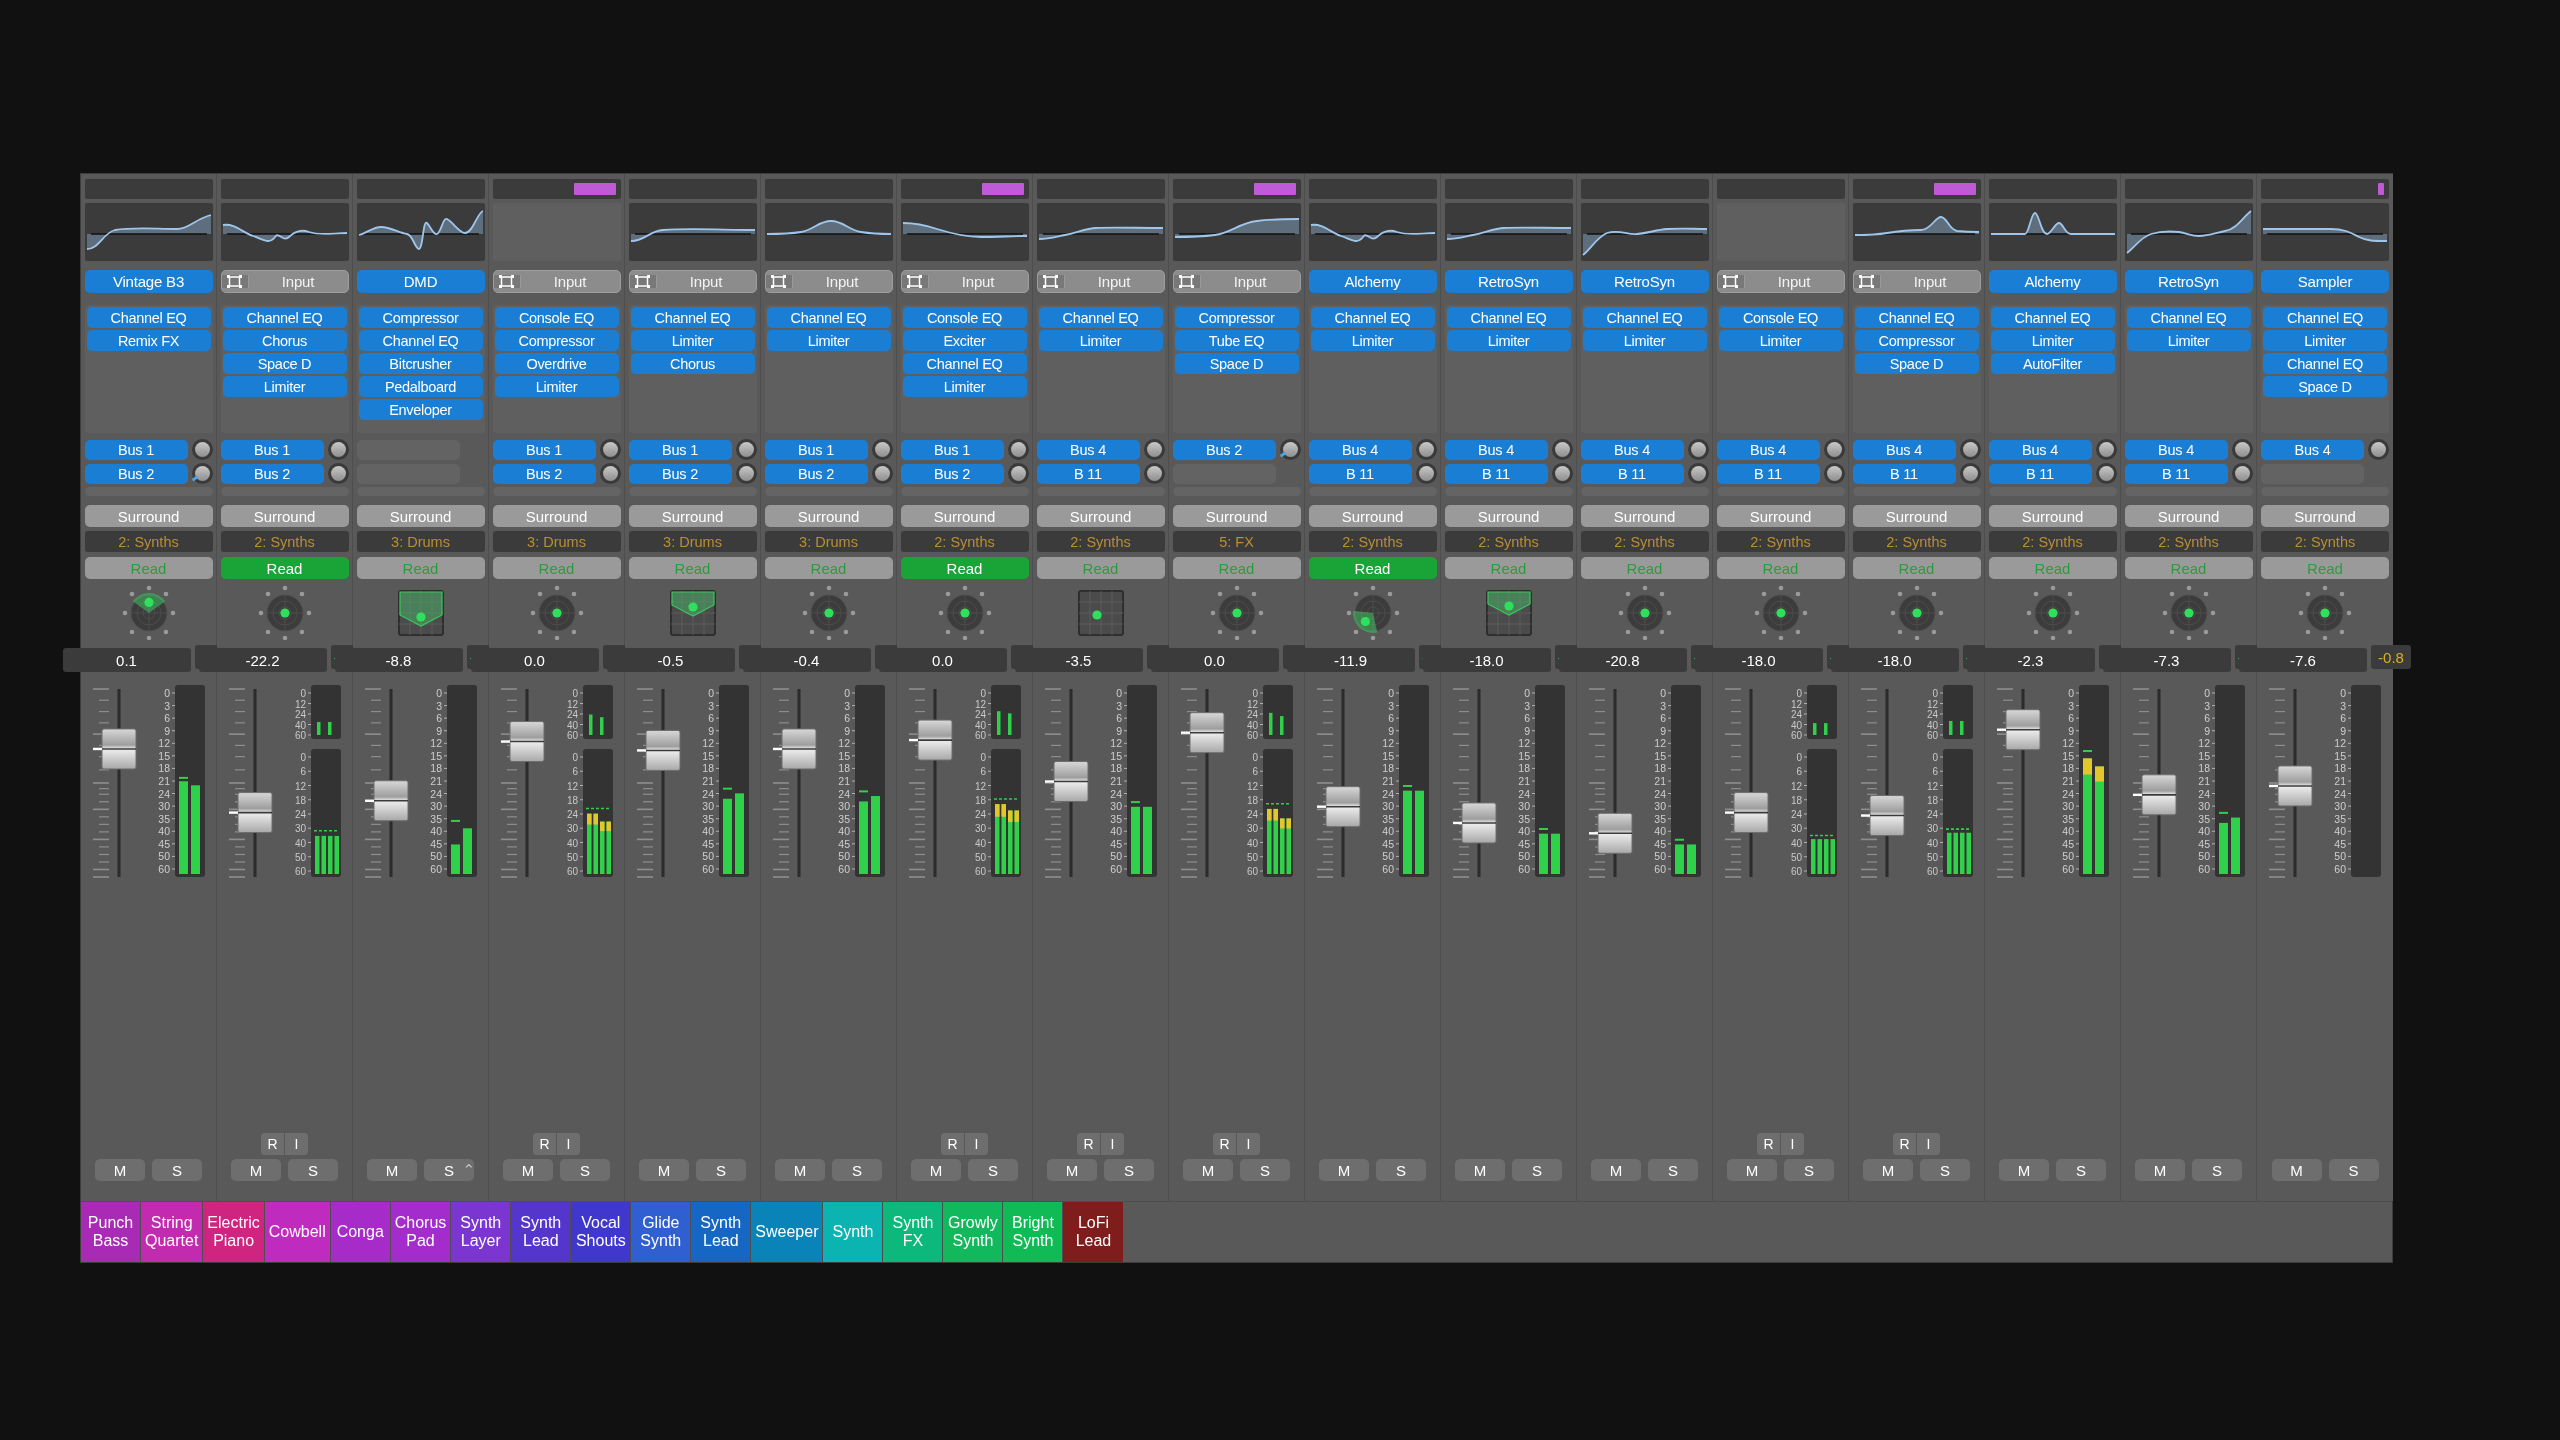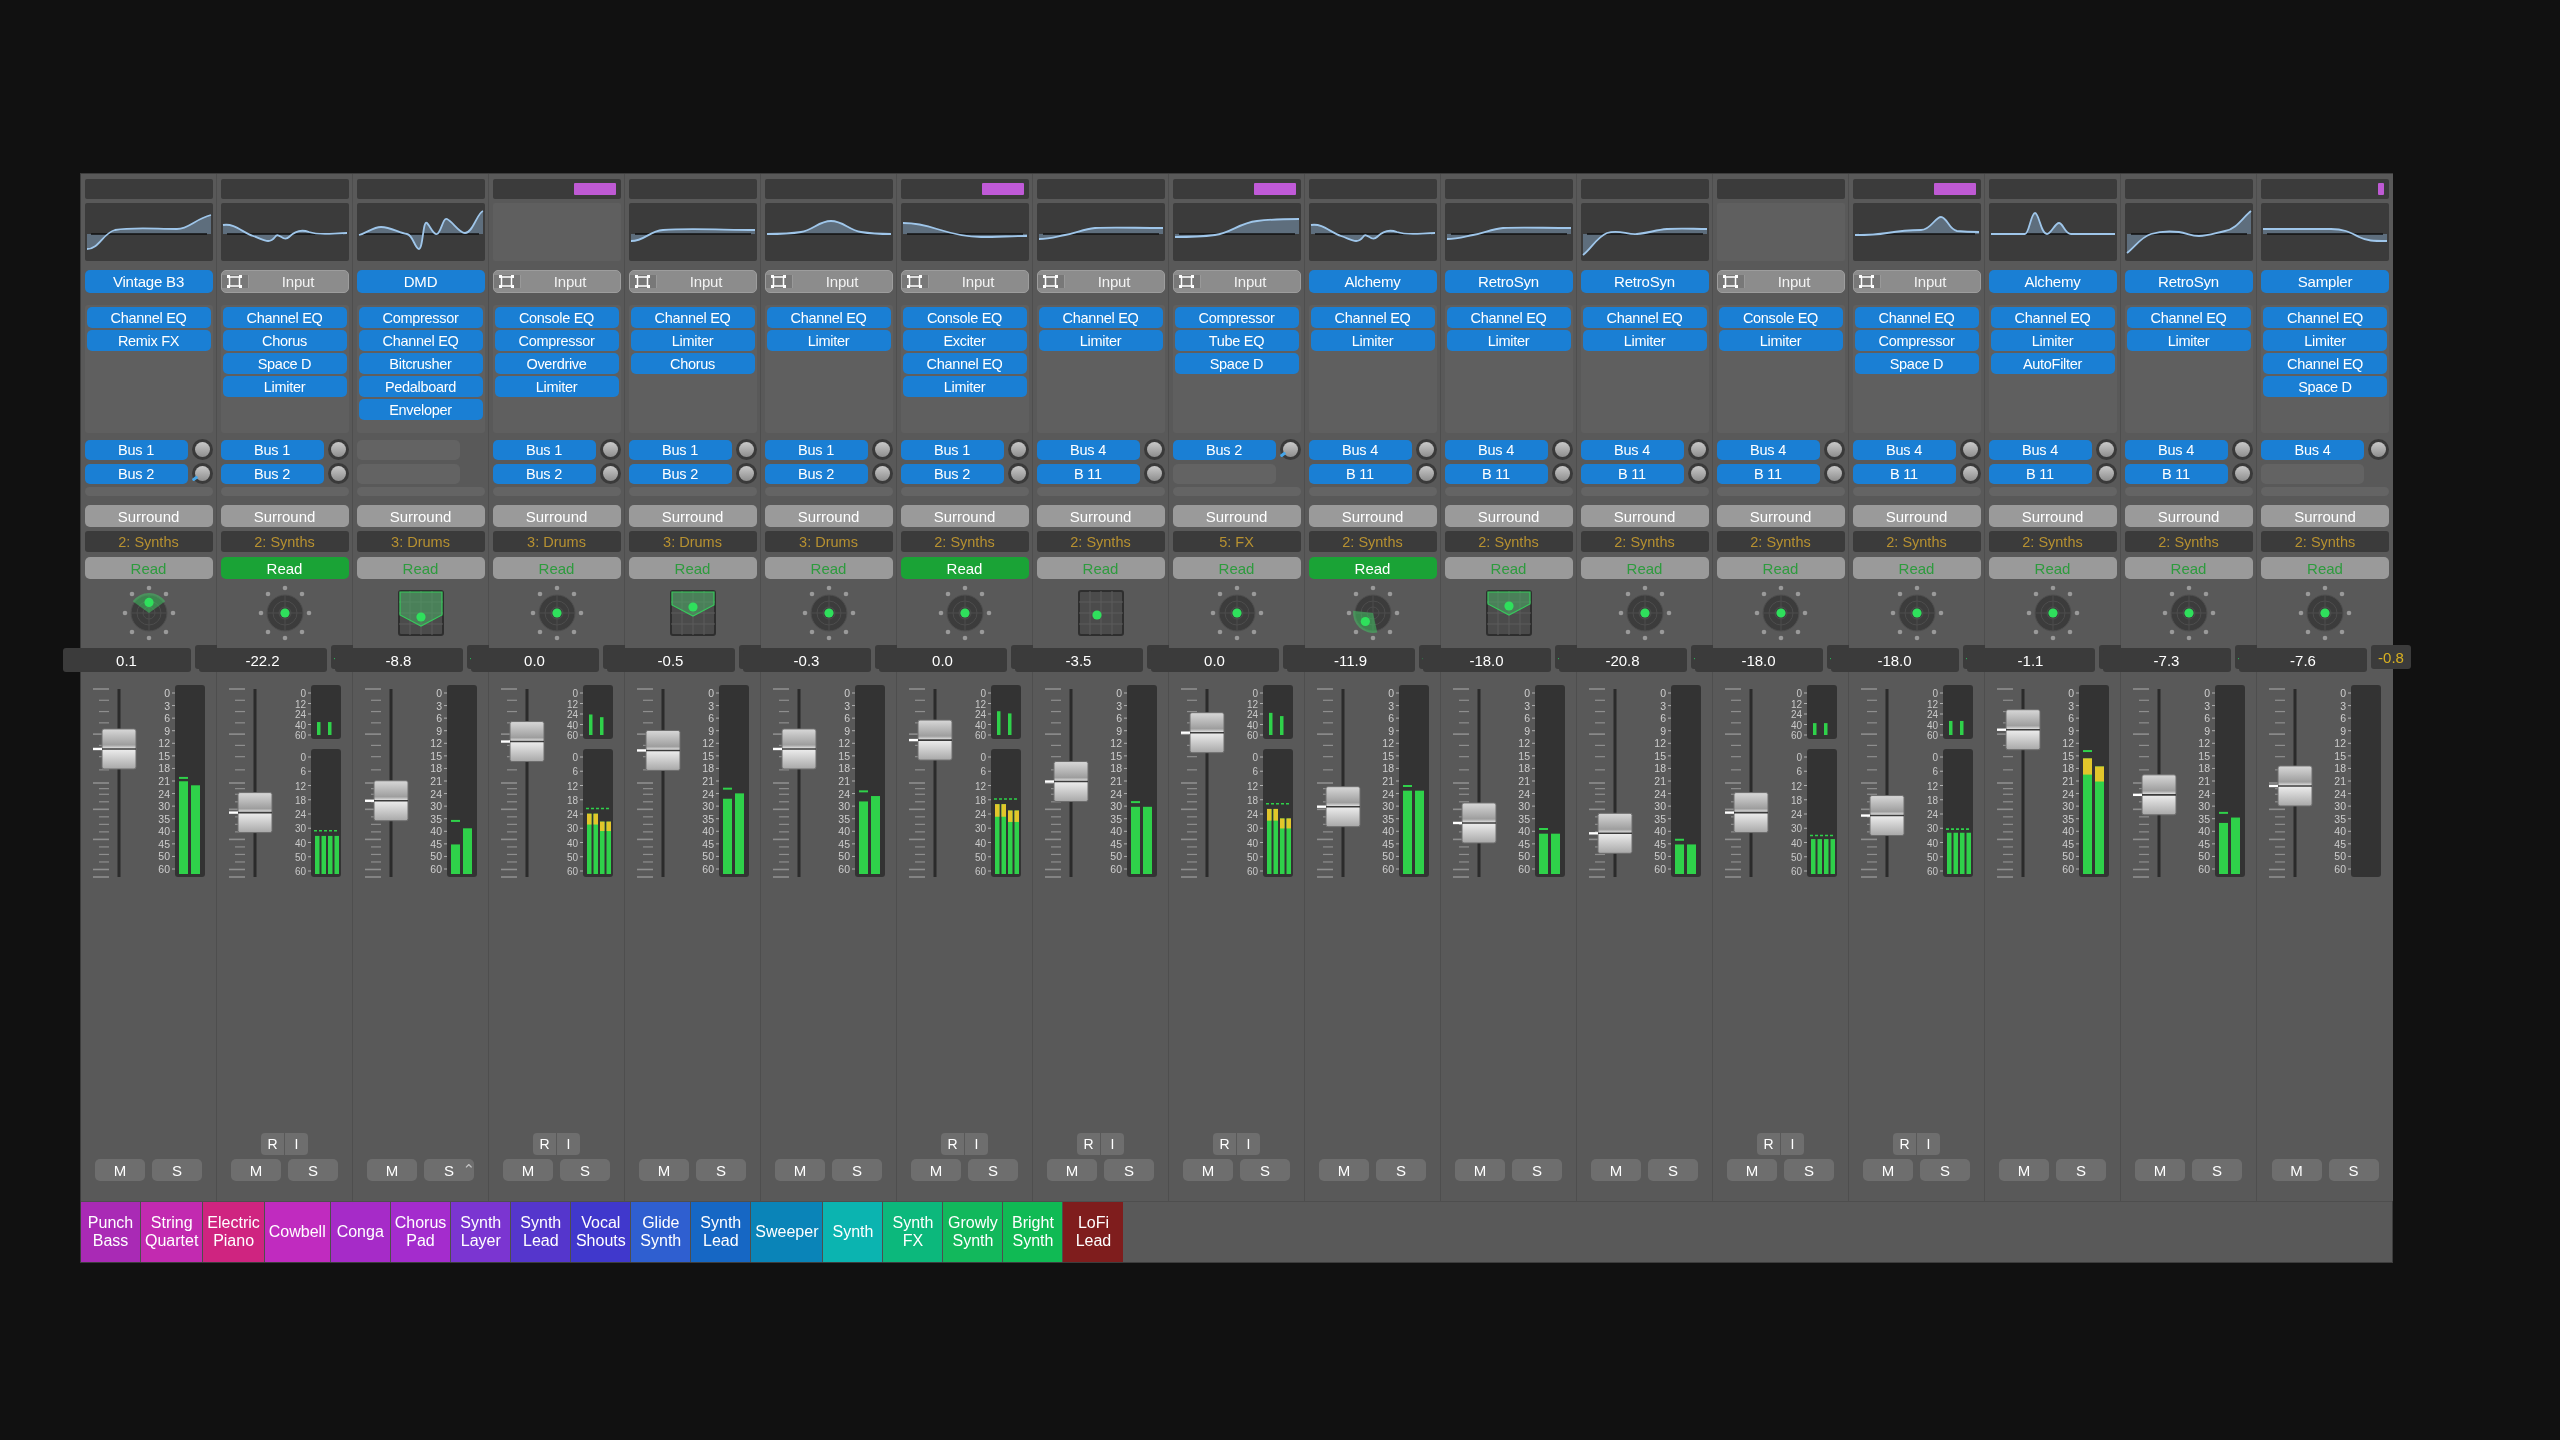--- a/index.html
+++ b/index.html
@@ -896,21 +896,21 @@
             <circle cx="31" cy="56" r="2.3" fill="#9a9a9a"></circle>
             <circle cx="31" cy="31" r="18" fill="#3c3c3c" stroke="#4f4f4f" stroke-width="1"></circle>
             <circle cx="31" cy="31" r="12" fill="none" stroke="#4d4d4d" stroke-width="1"></circle>
             <circle cx="31" cy="31" r="6" fill="none" stroke="#4d4d4d" stroke-width="1"></circle>
             <line x1="31" y1="13" x2="31" y2="49" stroke="#4d4d4d" stroke-width="1"></line>
             <line x1="13" y1="31" x2="49" y2="31" stroke="#4d4d4d" stroke-width="1"></line>
             <circle cx="31" cy="31" r="4.6" fill="#2fe05c"></circle>
           </svg>
         </div>
         <div class="vals">
-          <div class="vbox pan">-0.3</div>
+          <div class="vbox pan">-0.4</div>
           <div class="vbox vol">-9.9</div>
         </div>
         <div class="fader-area">
           <svg width="128" height="216" viewBox="0 0 128 216">
             <line x1="8" y1="10" x2="24" y2="10" stroke="#8e8e8e" stroke-width="1.6"></line>
             <line x1="14" y1="21.28" x2="24" y2="21.28" stroke="#8e8e8e" stroke-width="1.2"></line>
             <line x1="14" y1="32.56" x2="24" y2="32.56" stroke="#8e8e8e" stroke-width="1.2"></line>
             <line x1="14" y1="43.839999999999996" x2="24" y2="43.839999999999996" stroke="#8e8e8e" stroke-width="1.2"></line>
             <line x1="8" y1="55.12" x2="24" y2="55.12" stroke="#8e8e8e" stroke-width="1.6"></line>
             <line x1="14" y1="66.4" x2="24" y2="66.4" stroke="#8e8e8e" stroke-width="1.2"></line>
@@ -2206,21 +2206,21 @@
             <circle cx="31" cy="56" r="2.3" fill="#9a9a9a"></circle>
             <circle cx="31" cy="31" r="18" fill="#3c3c3c" stroke="#4f4f4f" stroke-width="1"></circle>
             <circle cx="31" cy="31" r="12" fill="none" stroke="#4d4d4d" stroke-width="1"></circle>
             <circle cx="31" cy="31" r="6" fill="none" stroke="#4d4d4d" stroke-width="1"></circle>
             <line x1="31" y1="13" x2="31" y2="49" stroke="#4d4d4d" stroke-width="1"></line>
             <line x1="13" y1="31" x2="49" y2="31" stroke="#4d4d4d" stroke-width="1"></line>
             <circle cx="31" cy="31" r="4.6" fill="#2fe05c"></circle>
           </svg>
         </div>
         <div class="vals">
-          <div class="vbox pan">-1.1</div>
+          <div class="vbox pan">-2.3</div>
           <div class="vbox vol">-6.1</div>
         </div>
         <div class="fader-area">
           <svg width="128" height="216" viewBox="0 0 128 216">
             <line x1="8" y1="10" x2="24" y2="10" stroke="#8e8e8e" stroke-width="1.6"></line>
             <line x1="14" y1="21.28" x2="24" y2="21.28" stroke="#8e8e8e" stroke-width="1.2"></line>
             <line x1="14" y1="32.56" x2="24" y2="32.56" stroke="#8e8e8e" stroke-width="1.2"></line>
             <line x1="14" y1="43.839999999999996" x2="24" y2="43.839999999999996" stroke="#8e8e8e" stroke-width="1.2"></line>
             <line x1="8" y1="55.12" x2="24" y2="55.12" stroke="#8e8e8e" stroke-width="1.6"></line>
             <line x1="14" y1="66.4" x2="24" y2="66.4" stroke="#8e8e8e" stroke-width="1.2"></line>

